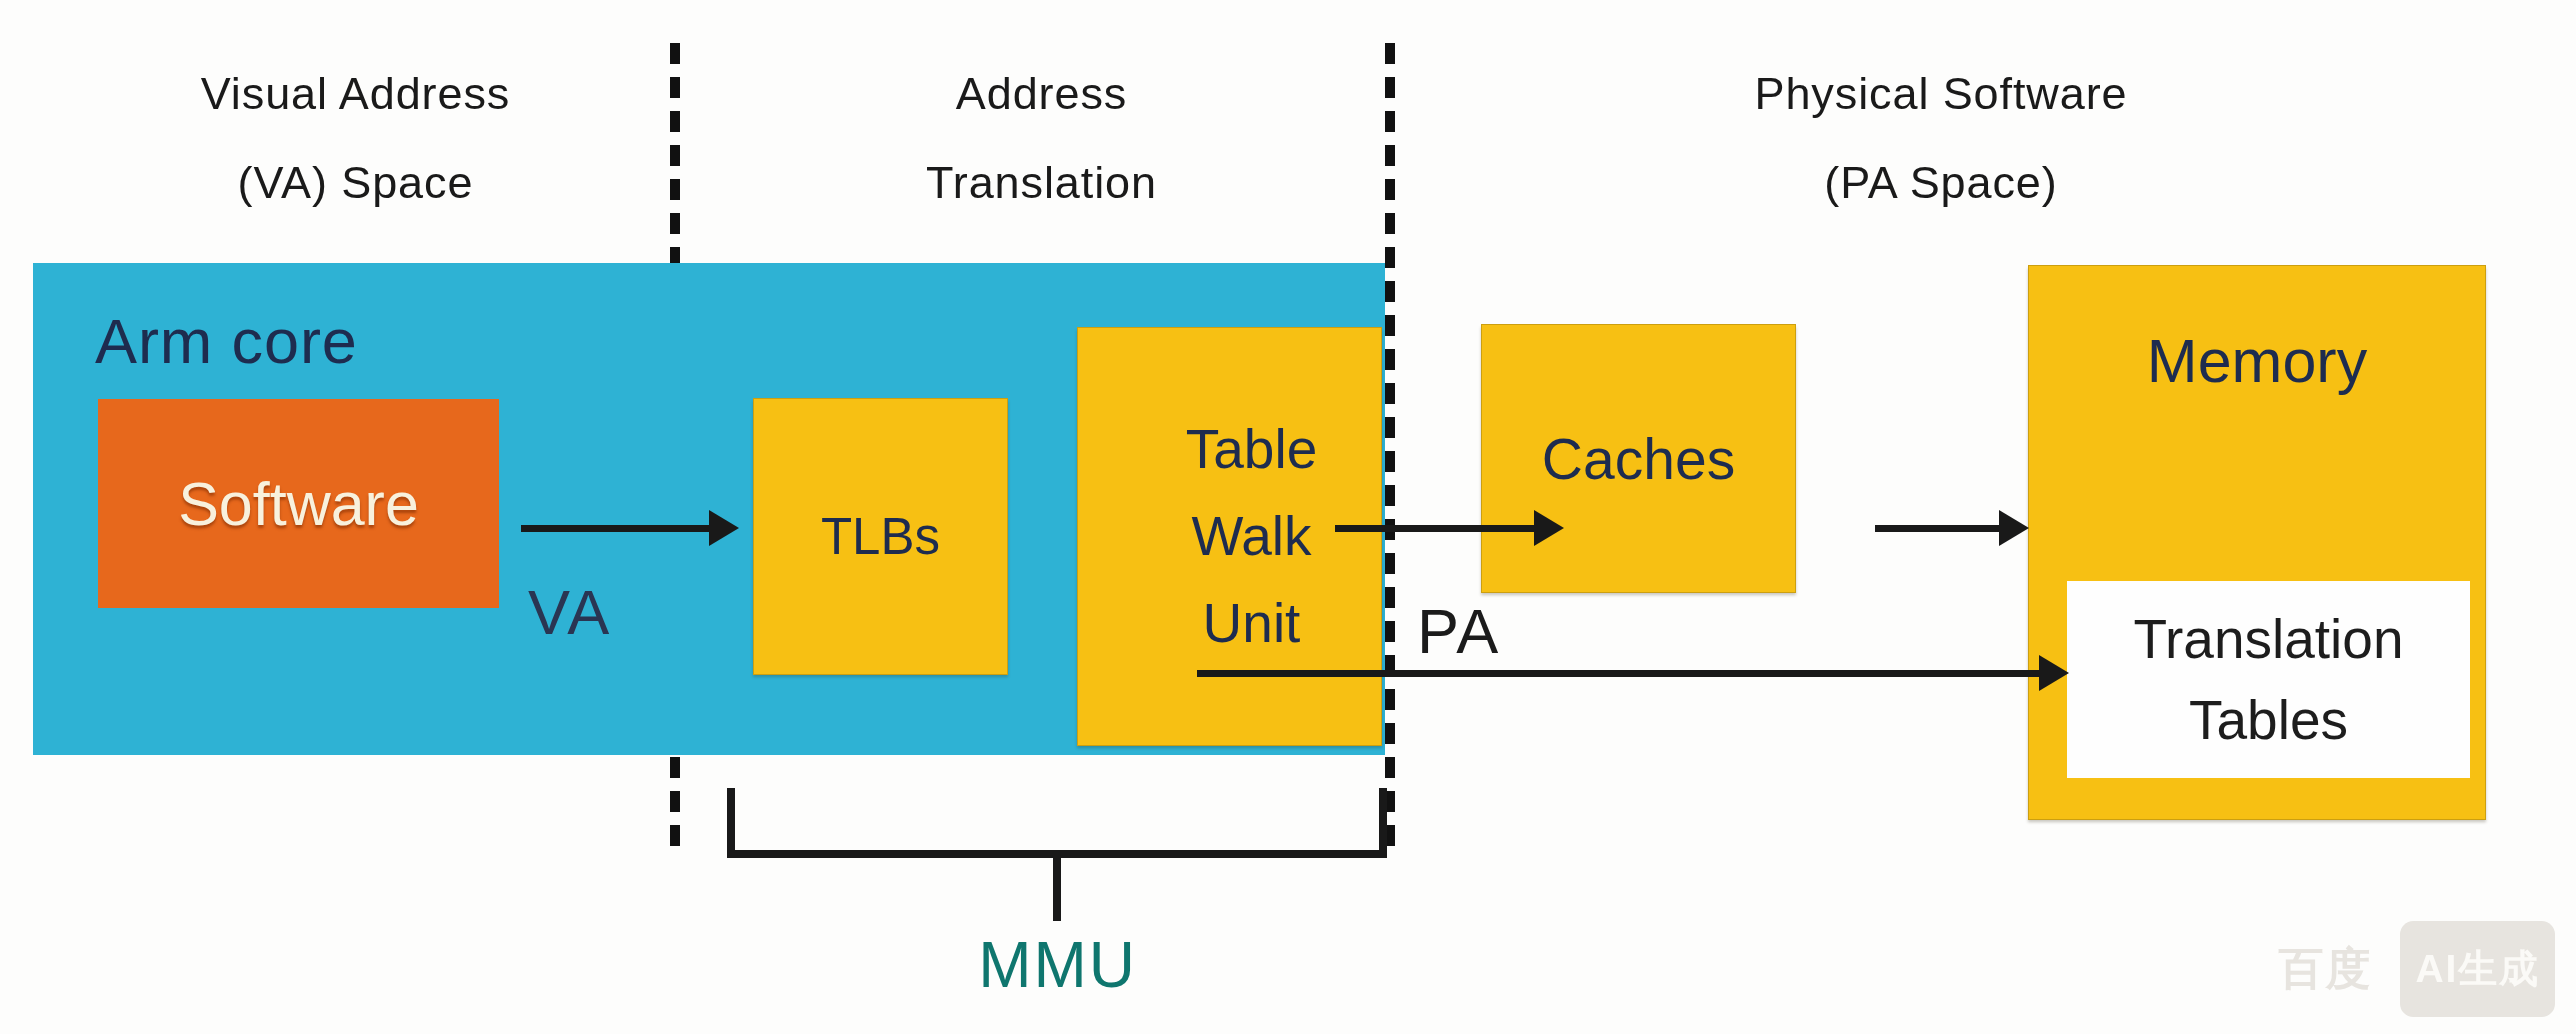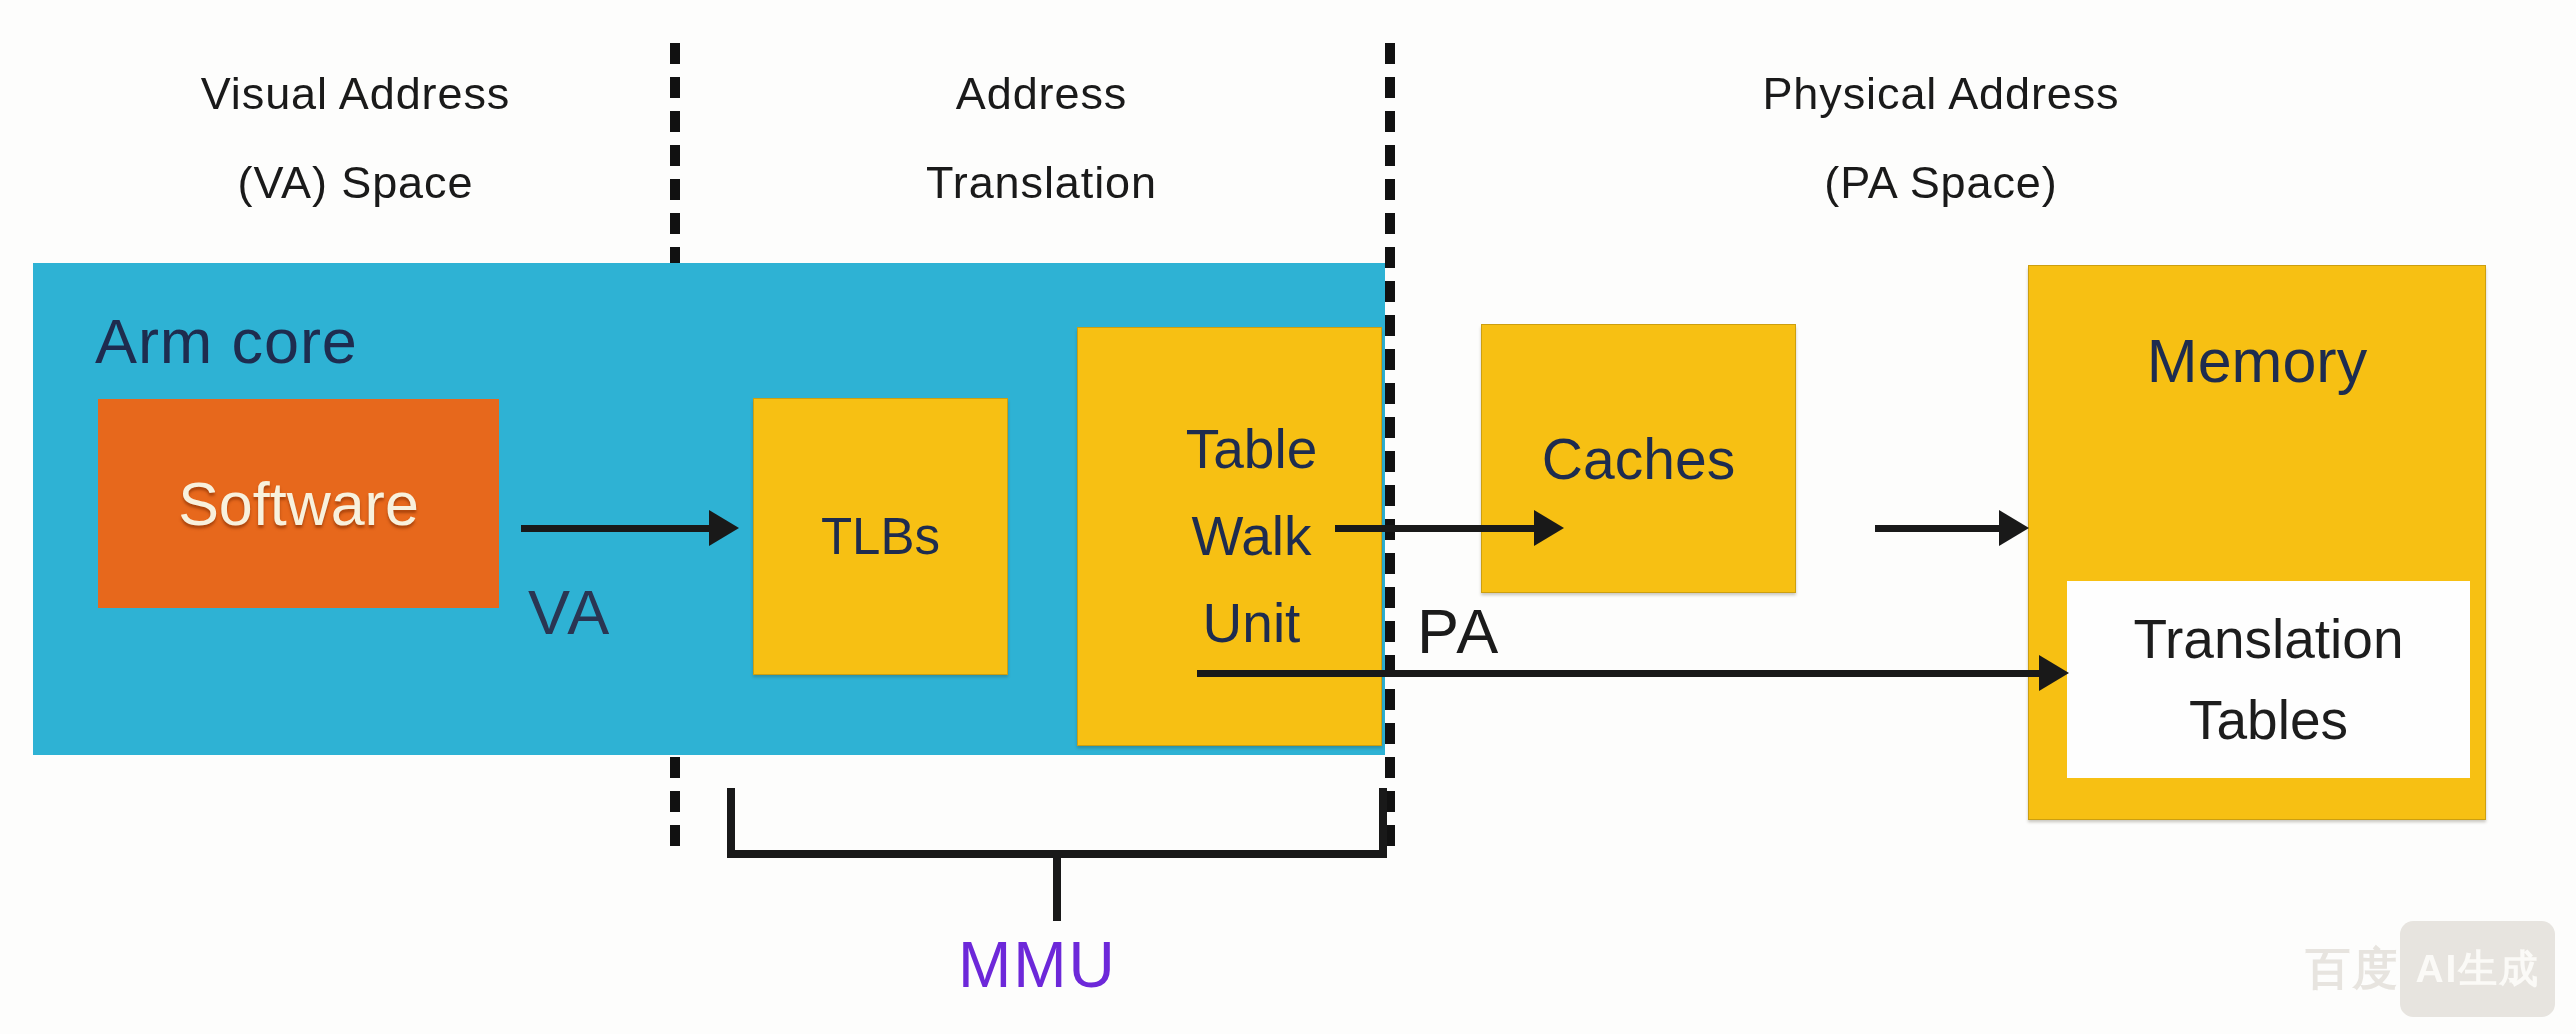--- a/index.html
+++ b/index.html
@@ -82,27 +82,27 @@
   #label-pa{left:1417px;top:595px;color:#1b1b1b;}
 
   
   .bracket{position:absolute;background:#191919;}
   #bracket-left{left:727px;top:788px;width:7.6px;height:70px;}
   #bracket-right{left:1379px;top:788px;width:7.6px;height:70px;}
   #bracket-bar{left:727px;top:850px;width:659px;height:7.6px;}
   #bracket-stem{left:1053px;top:858px;width:7.6px;height:63px;}
   #mmu-label{
     position:absolute;left:958px;top:928px;width:199px;
-    text-align:left;font-size:64px;color:#6d28d9;letter-spacing:1.9px;
+    text-align:center;font-size:64px;color:#0f766e;letter-spacing:1.9px;
   }
 
   
   #watermark{
     position:absolute;right:21px;bottom:17px;
-    display:flex;align-items:center;gap:1px;
+    display:flex;align-items:center;gap:28px;
     font-weight:bold;
   }
   #watermark-brand{font-size:45px;color:var(--wm,#e7e4df);letter-spacing:1.9px;}
   #watermark-pill{
     background:var(--wm,#e7e4df);color:#fbfaf7;
     border-radius:13.3px;padding:21px 15px;font-size:39px;letter-spacing:1.9px;
   }
 </style>
 </head>
 <body>
@@ -111,21 +111,21 @@
 
   <div class="col-header" id="header-va">
     <div>Visual Address</div>
     <div>(VA) Space</div>
   </div>
   <div class="col-header" id="header-at">
     <div>Address</div>
     <div>Translation</div>
   </div>
   <div class="col-header" id="header-pa">
-    <div>Physical Address</div>
+    <div>Physical Software</div>
     <div>(PA Space)</div>
   </div>
 
   <div class="vdash" id="dash-1"></div>
   <div class="vdash" id="dash-2"></div>
 
   <div class="box" id="arm-core-box"></div>
   <div id="arm-core-label">Arm core</div>
 
   <div class="box" id="software-box">

